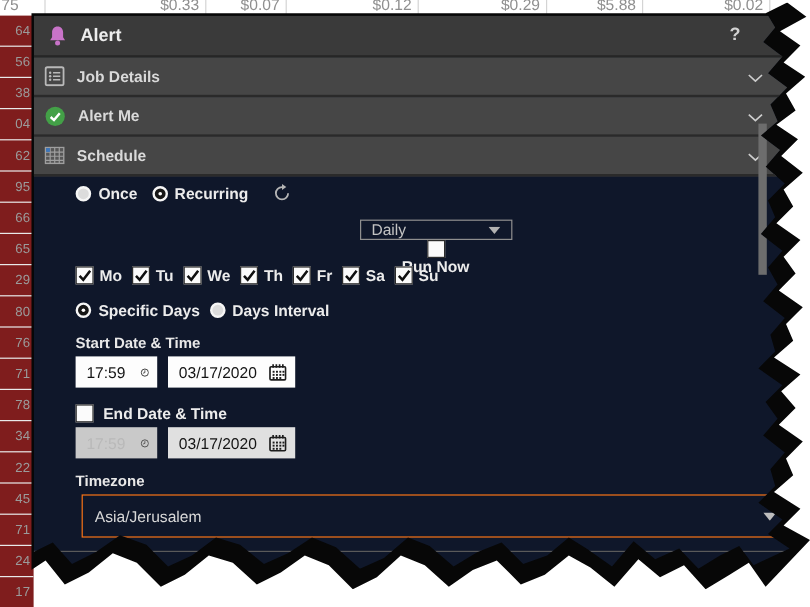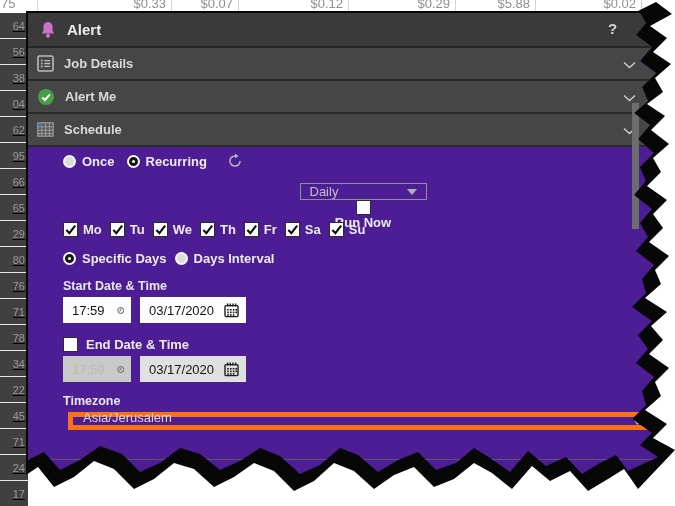--- a/index.html
+++ b/index.html
@@ -3,29 +3,29 @@
 <meta charset="utf-8">
 <style>
   * { margin:0; padding:0; box-sizing:border-box; }
   body { background:#ffffff; font-family:"Liberation Sans", sans-serif; }
   .stage { position:relative; width:675px; height:506px; overflow:hidden; background:#ffffff; }
 
   
   .bg-toprow { position:absolute; left:0; top:0; width:675px; height:13px; background:#fff; overflow:hidden; }
   .bg-toprow .cellval { position:absolute; top:-4px; font-size:13px; color:#8f8f8f; }
   .bg-toprow .vline { position:absolute; top:0; width:1px; height:13px; background:#d4d4d4; }
-  .bg-leftcol { position:absolute; left:0; top:13px; width:28px; height:493px; background:#404040; overflow:hidden;text-decoration:underline; }
+  .bg-leftcol { position:absolute; left:0; top:13px; width:28px; height:493px; background:#7f1d1d; overflow:hidden; }
   .bg-row { height:26px; line-height:26px; border-bottom:1px solid #e9e9e9; text-align:right; padding-right:3px; font-size:11px; color:#9b9b9b; overflow:hidden; }
 
   
   .torn-shadow { position:absolute; left:26px; top:0; width:649px; height:494px; background:#070707;
     clip-path: polygon(0px 11px,612px 11px,630px 2px,646px 14px,624px 26px,641px 38px,627px 52px,645px 64px,629px 78px,637px 92px,621px 104px,639px 116px,625px 130px,643px 144px,627px 158px,635px 172px,621px 186px,641px 200px,627px 214px,637px 228px,623px 242px,643px 256px,629px 270px,635px 284px,619px 298px,641px 312px,625px 326px,637px 340px,623px 354px,643px 368px,629px 382px,635px 396px,619px 410px,641px 424px,627px 438px,649px 450px,612px 489px,598px 469px,582px 479px,562px 491px,544px 471px,524px 481px,506px 466px,486px 489px,466px 473px,448px 463px,428px 479px,408px 487px,388px 467px,368px 475px,348px 489px,328px 471px,308px 463px,288px 481px,268px 491px,248px 471px,228px 463px,208px 477px,188px 487px,168px 469px,148px 463px,128px 479px,108px 489px,88px 469px,68px 461px,48px 477px,28px 487px,12px 467px,0px 475px); }
 
   
-  .panel { position:absolute; left:28px; top:13px; width:644px; height:478px; background:#4c1d95; color:#e4e4e4;
+  .panel { position:absolute; left:28px; top:13px; width:644px; height:478px; background:#0f172a; color:#e4e4e4;
     clip-path: polygon(0px 0px,612px 0px,618px 10px,608px 22px,624px 34px,612px 48px,628px 60px,614px 74px,620px 88px,606px 100px,622px 112px,610px 126px,626px 140px,612px 154px,618px 168px,606px 182px,624px 196px,612px 210px,620px 224px,608px 238px,626px 252px,614px 266px,618px 280px,604px 294px,624px 308px,610px 322px,620px 336px,608px 350px,626px 364px,614px 378px,618px 392px,604px 406px,624px 420px,612px 432px,630px 444px,600px 458px,588px 442px,572px 450px,554px 461px,538px 444px,518px 453px,500px 438px,482px 459px,462px 445px,446px 435px,428px 450px,408px 457px,390px 439px,370px 447px,350px 459px,330px 442px,312px 435px,292px 452px,272px 461px,252px 443px,232px 435px,212px 448px,192px 457px,172px 441px,152px 435px,132px 450px,112px 459px,94px 441px,72px 433px,52px 447px,32px 457px,16px 439px,0px 447px); }
 
   .hdr { position:relative; height:35px; background:#3a3a3a; border-bottom:2px solid #262626; display:flex; align-items:center; padding-left:12px; }
   .hdr-title { margin-left:11px; font-size:15px; font-weight:700; color:#ededed; }
   .hdr-help { position:absolute; left:580px; top:7px; font-size:15px; font-weight:700; color:#d2d2d2; cursor:pointer; }
 
   .sec-row { position:relative; height:33px; background:#464646; border-bottom:2px solid #2a2a2a; display:flex; align-items:center; padding-left:9px; cursor:pointer; }
   .sec-label { margin-left:10px; font-size:13px; font-weight:700; color:#d9d9d9; }
   .sec-chevron { position:absolute; right:36px; top:13px; }
 
@@ -50,21 +50,21 @@
   .inputs-row { margin-top:4px; height:26px; gap:9px; }
   .tinput { height:26px; background:#fdfdfd; display:flex; align-items:center; padding:0 7px 0 9px; }
   .tinput .ival { font-size:13px; color:#141414; flex:1; }
   .time-box { width:68px;gap:12px; }
   .date-box { width:106px; }
   .tinput.disabled { background:#c9c9c9; }
   .tinput.disabled .ival { color:#b9b9b9; }
   .tinput.dim { background:#e0e0e0; }
   .endchk-row { margin-top:13px; height:16px; }
   .tz-label { margin-top:12px; }
-  .tz-box { margin-top:4px; margin-left:5px; width:592px; height:18px; border:5px solid #f97316; display:flex; align-items:flex-end; padding:0 12px 0 10px; cursor:pointer; }
+  .tz-box { margin-top:4px; margin-left:5px; width:592px; height:36px; border:1px solid #f97316; display:flex; align-items:center; padding:0 12px 0 10px; cursor:pointer; }
   .tz-box .dtext { font-size:13px; color:#d8d8d8; flex:1; }
 
   .bottom-sep { position:absolute; left:0; top:446px; width:640px; height:1px; background:#5a5a5a; }
   .orange-wedge { position:absolute; left:4px; top:450px; width:0; height:0; border-left:11px solid #e8a368; border-bottom:10px solid transparent; }
   .scrollbar-thumb { position:absolute; left:604px; top:90px; width:7px; height:126px; background:#6d6d6d; }
   .gap6 { width:6px; } .gap12 { width:12px; } .gap8 { width:8px; } .gap20 { width:20px; } .gap14 { width:14px; }
 </style>
 </head>
 <body>
 

